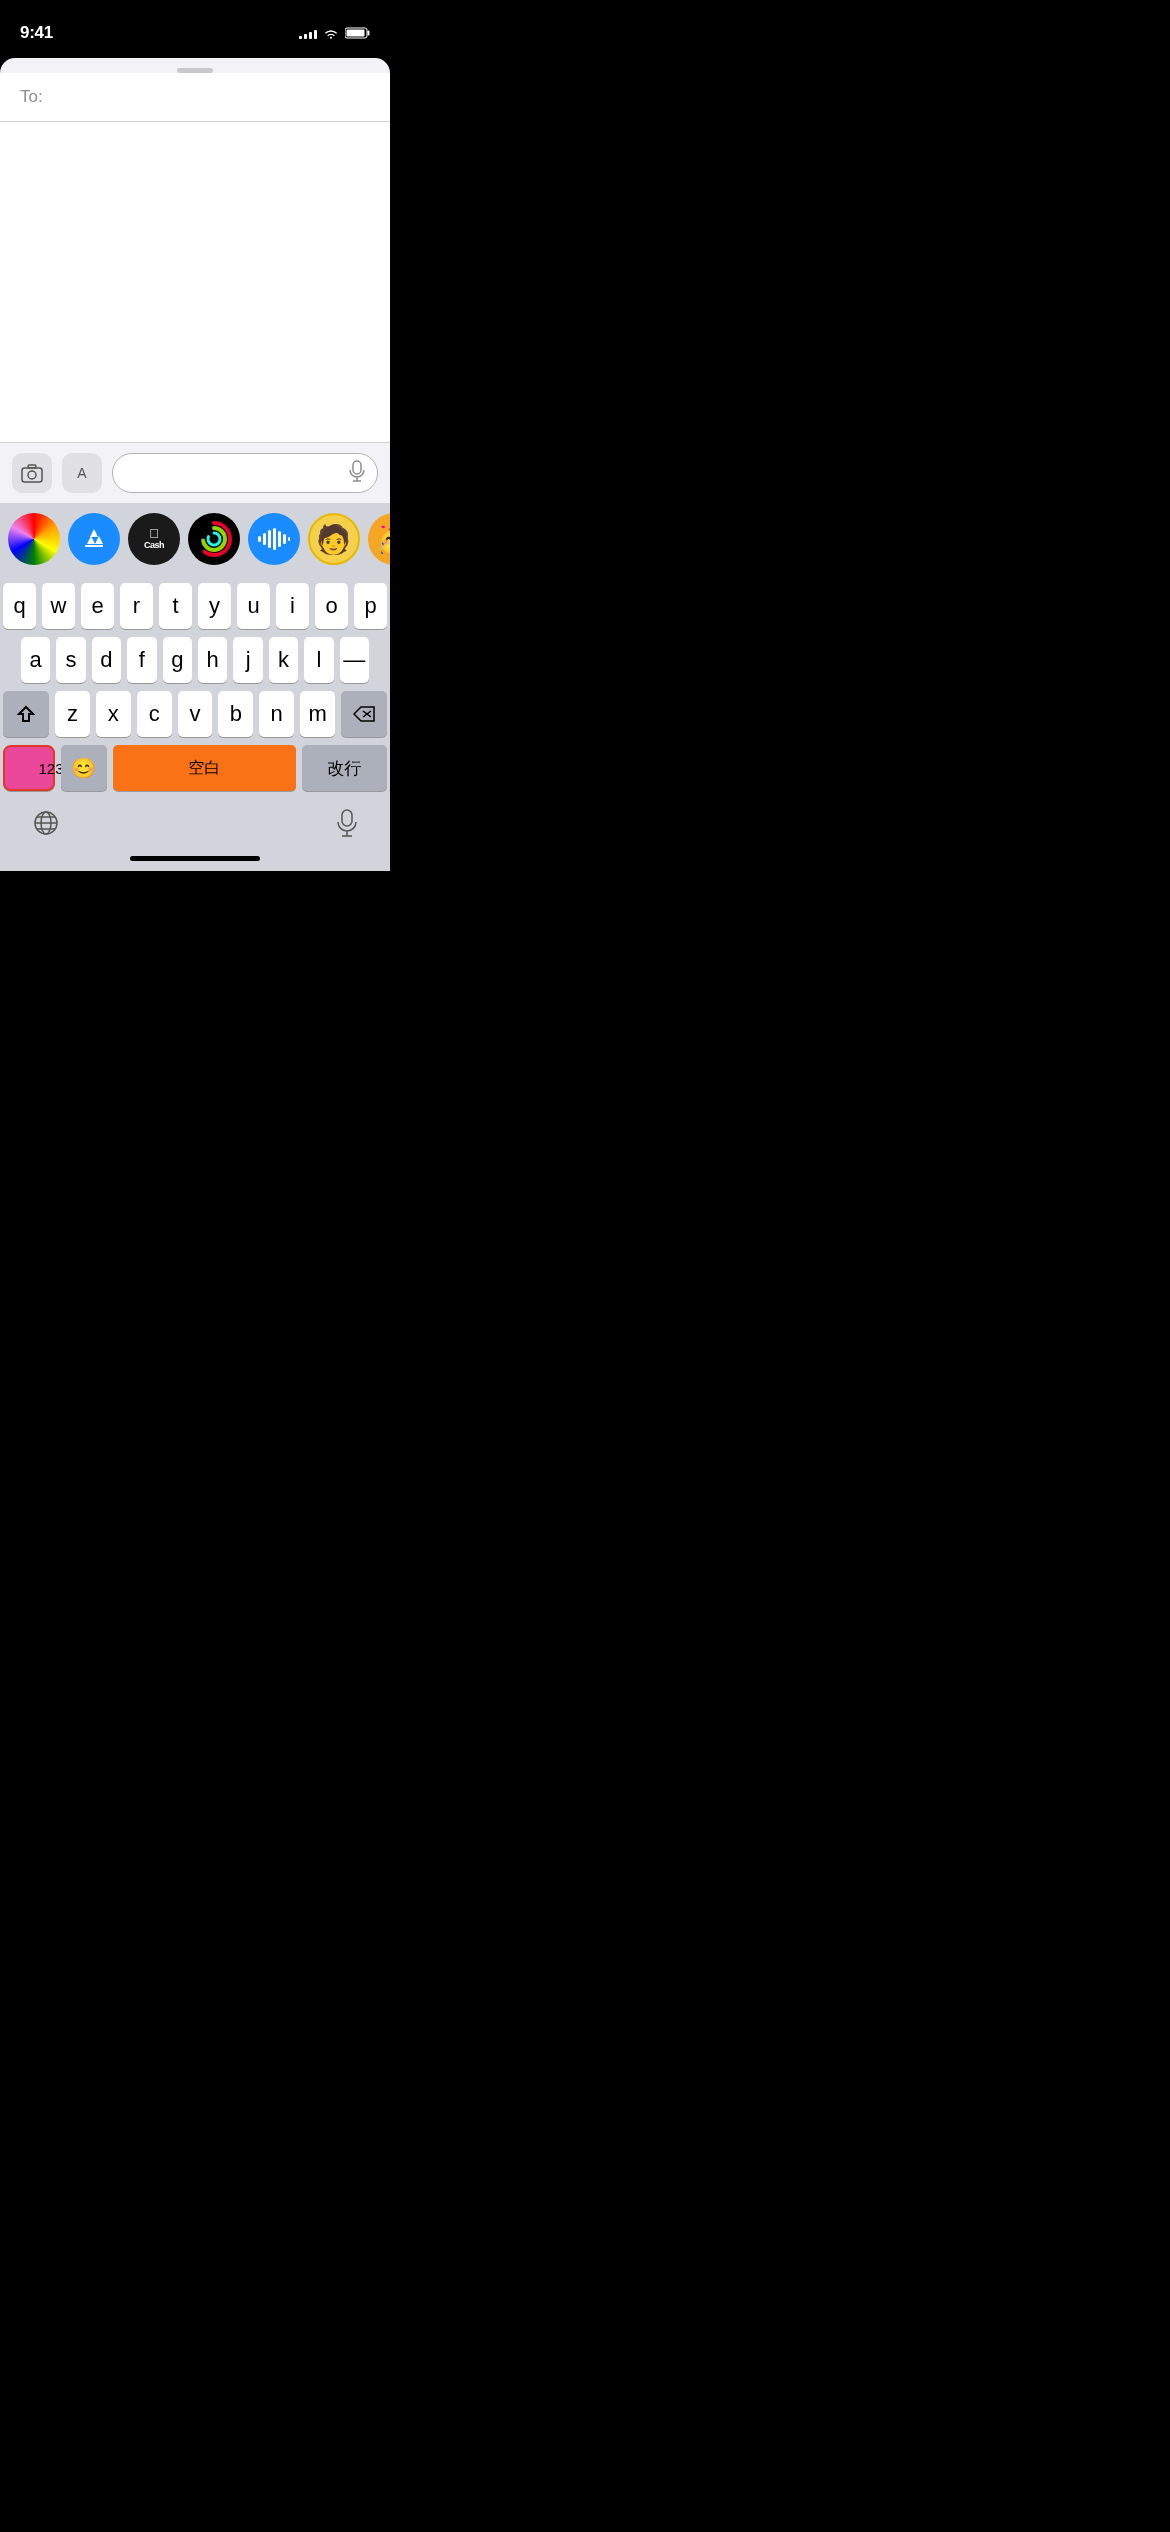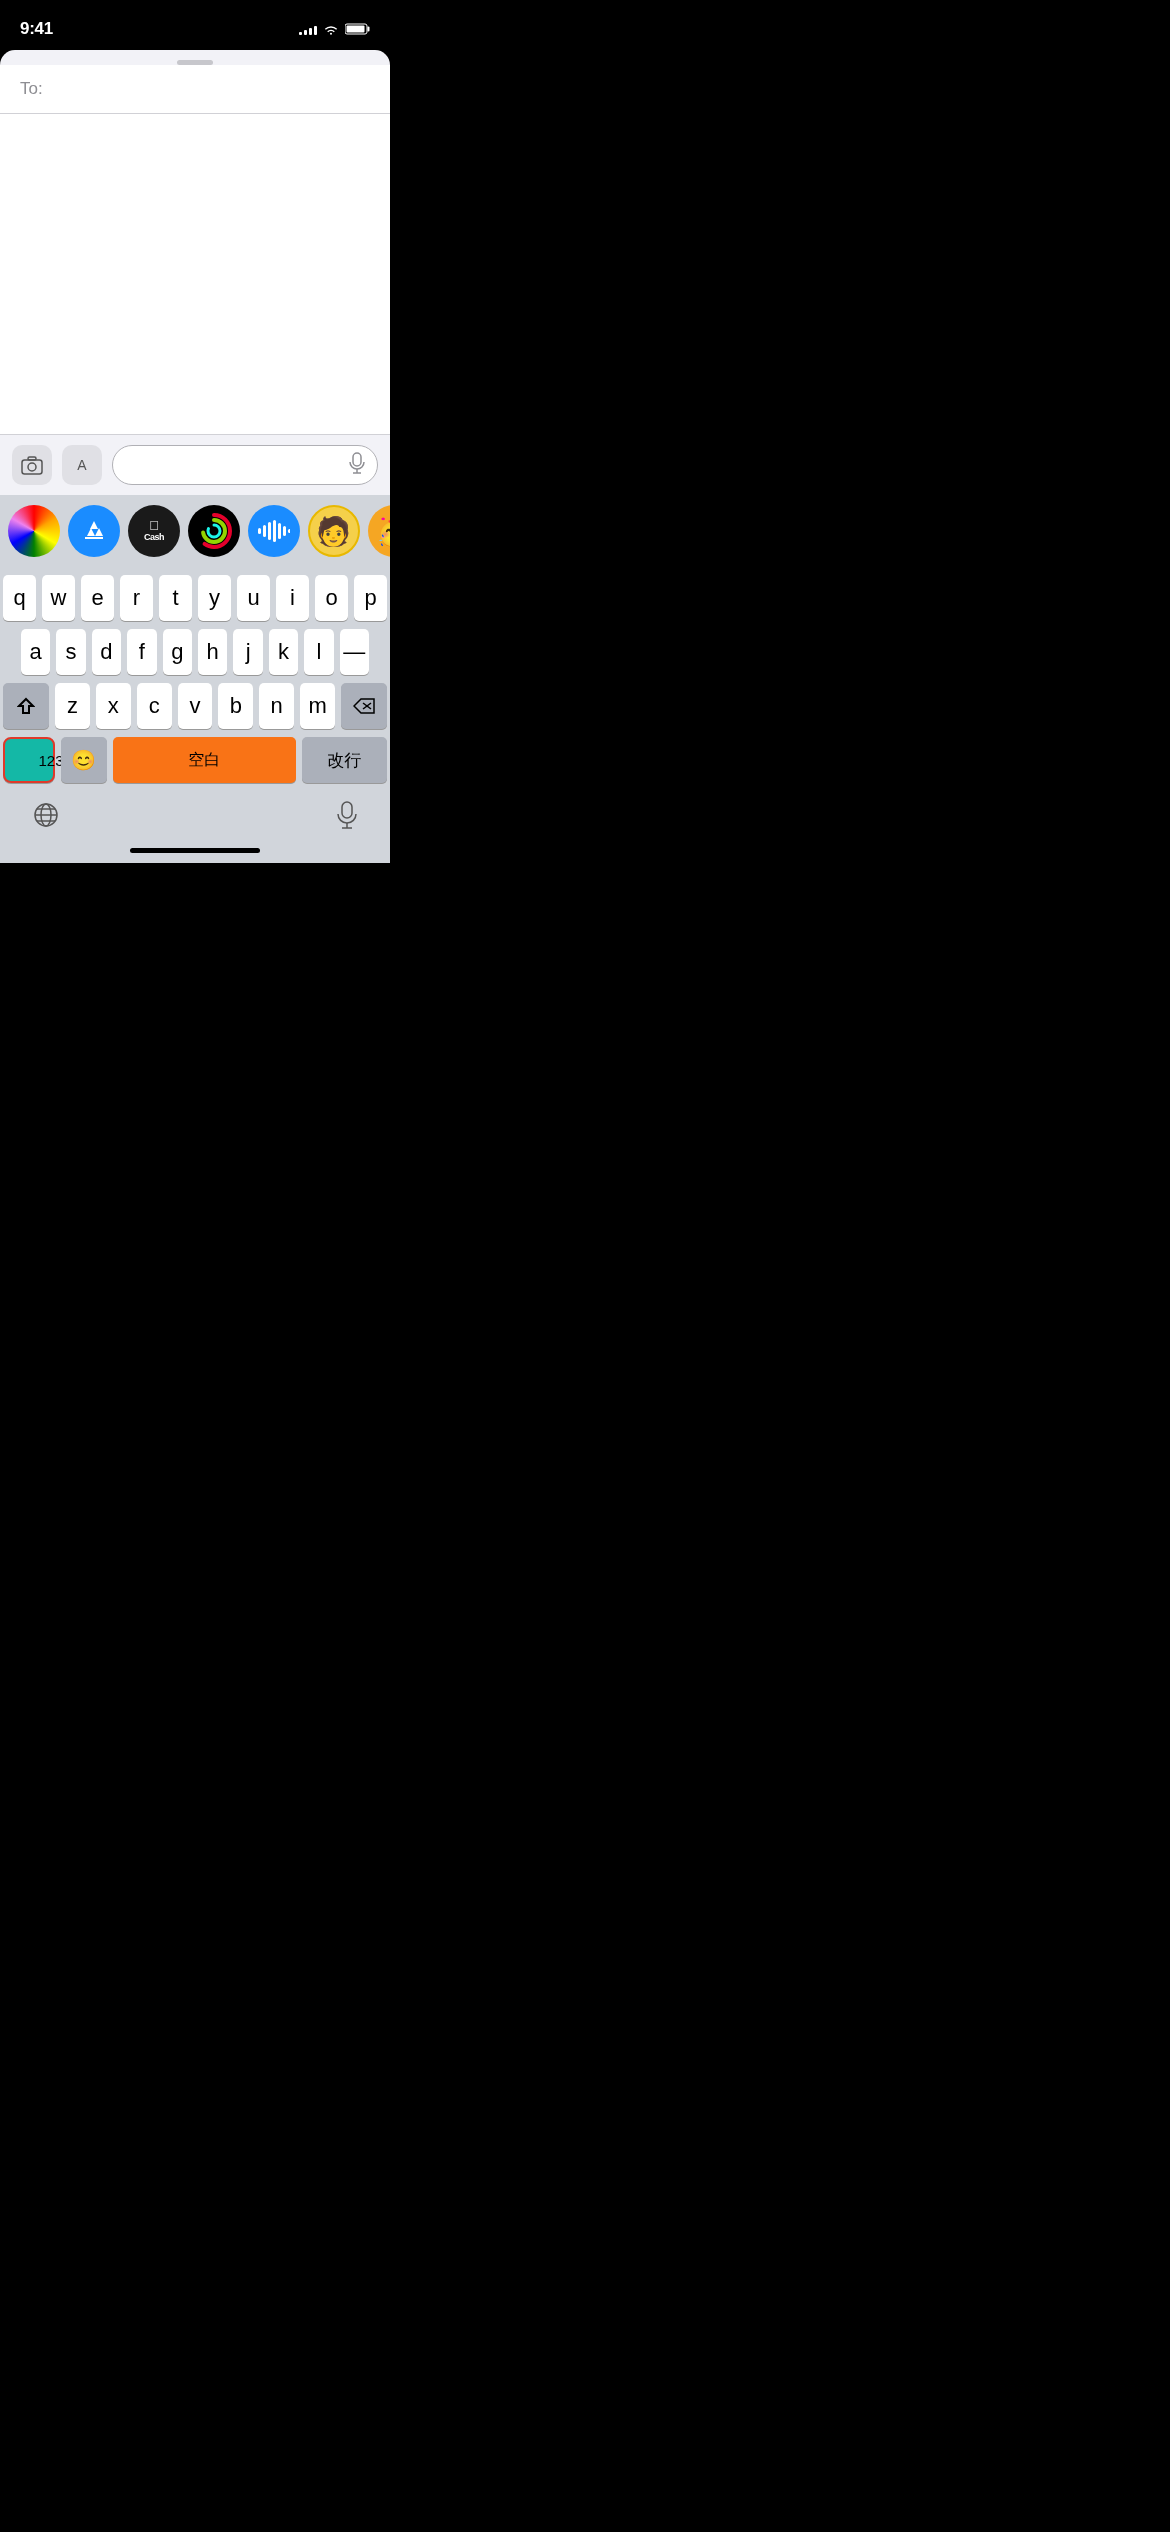--- a/index.html
+++ b/index.html
@@ -14,21 +14,21 @@
     }
 
     
     .status-bar {
       background: #000;
       color: #fff;
       display: flex;
       justify-content: space-between;
       align-items: center;
       padding: 14px 20px 6px;
-      height: 50px;
+      height: 58px;
     }
     .status-time {
       font-size: 17px;
       font-weight: 600;
       letter-spacing: -0.3px;
     }
     .status-icons {
       display: flex;
       align-items: center;
       gap: 6px;
@@ -217,21 +217,21 @@
       max-width: 46px;
       border: none;
     }
     .key-special {
       background: #abb0ba;
       color: #000;
       font-size: 16px;
       font-weight: 500;
     }
     .key-123 {
-      background: #14b8a6;
+      background: #ec4899;
       font-size: 16px;
       font-weight: 500;
       border: 2.5px solid #e0392a;
       border-radius: 8px;
       padding-left: 44px;
     }
     .key-emoji {
       background: #abb0ba;
       font-size: 20px;
     }

